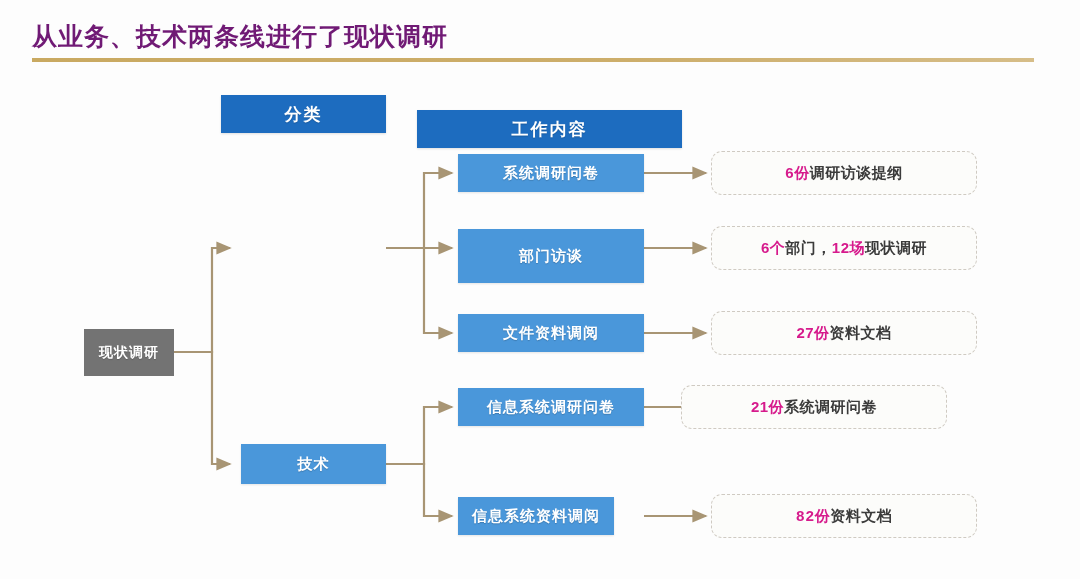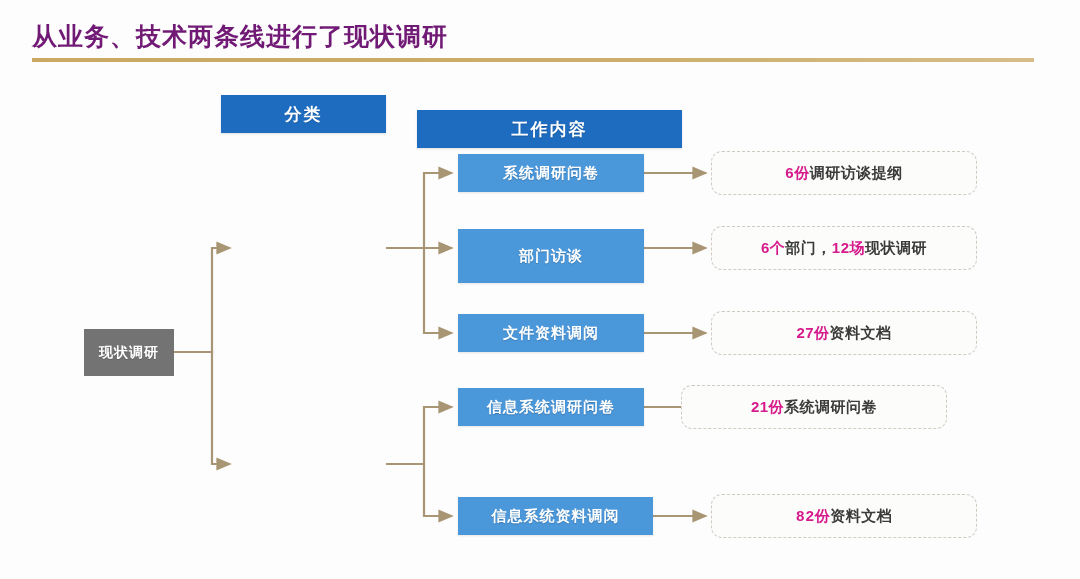--- a/index.html
+++ b/index.html
@@ -96,26 +96,27 @@
         <path d="M644,407 L706,407"></path>
         <path d="M644,516 L706,516"></path>
       </g>
     </svg>
 
     <div class="node hdr" style="left:221px;top:95px;width:165px;height:38px;">分类</div>
     <div class="node hdr" style="left:417px;top:110px;width:265px;height:38px;">工作内容</div>
 
     <div class="node root" style="left:84px;top:329px;width:90px;height:47px;">现状调研</div>
 
+    <div class="node blue" style="left:241px;top:444px;width:145px;height:40px;">技术</div>
 
     <div class="node blue" style="left:458px;top:154px;width:186px;height:38px;">系统调研问卷</div>
     <div class="node blue" style="left:458px;top:229px;width:186px;height:54px;">部门访谈</div>
     <div class="node blue" style="left:458px;top:314px;width:186px;height:38px;">文件资料调阅</div>
     <div class="node blue" style="left:458px;top:388px;width:186px;height:38px;">信息系统调研问卷</div>
-    <div class="node blue" style="left:458px;top:497px;width:195px;height:38px;">信息系统资料调阅</div>
+    <div class="node blue" style="left:458px;top:497px;width:156px;height:38px;">信息系统资料调阅</div>
 
     <div class="result" style="left:711px;top:151px;width:266px;height:44px;">
         <span class="hl">6份</span>
         <span class="txt">调研访谈提纲</span>
       </div>
     <div class="result" style="left:711px;top:226px;width:266px;height:44px;">
         <span class="hl">6个</span>
         <span class="txt">部门，</span>
         <span class="hl">12场</span>
         <span class="txt">现状调研</span>

